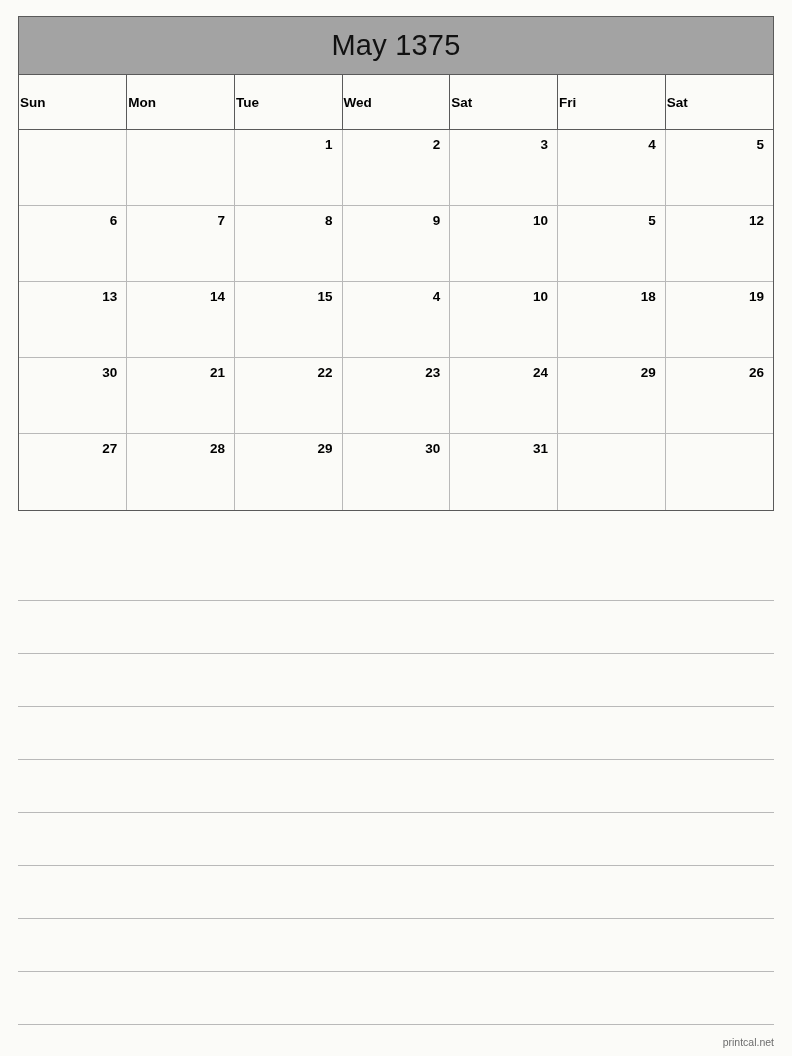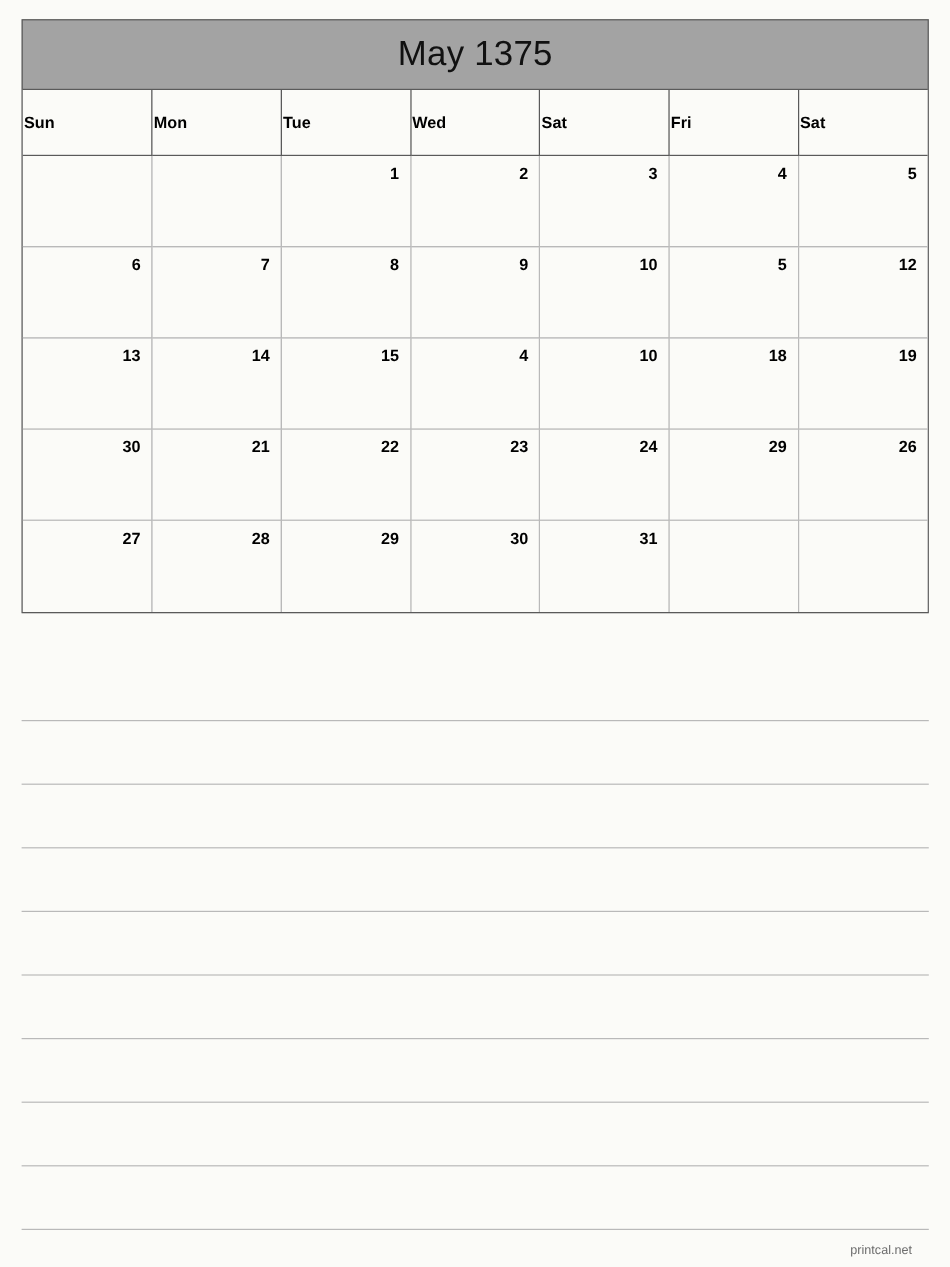--- a/index.html
+++ b/index.html
@@ -82,21 +82,21 @@
     left: 18px;
     top: 548px;
     width: 756px;
   }
   .note-line {
     height: 52px;
     border-bottom: 1px solid #b9b9b9;
   }
   .footer {
     position: absolute;
-    right: 32px;
+    right: 18px;
     bottom: 8px;
     font-size: 10.5px;
     color: #6d6d6d;
     text-align: right;
   }
 </style>
 </head>
 <body>
 
 <div class="page">

